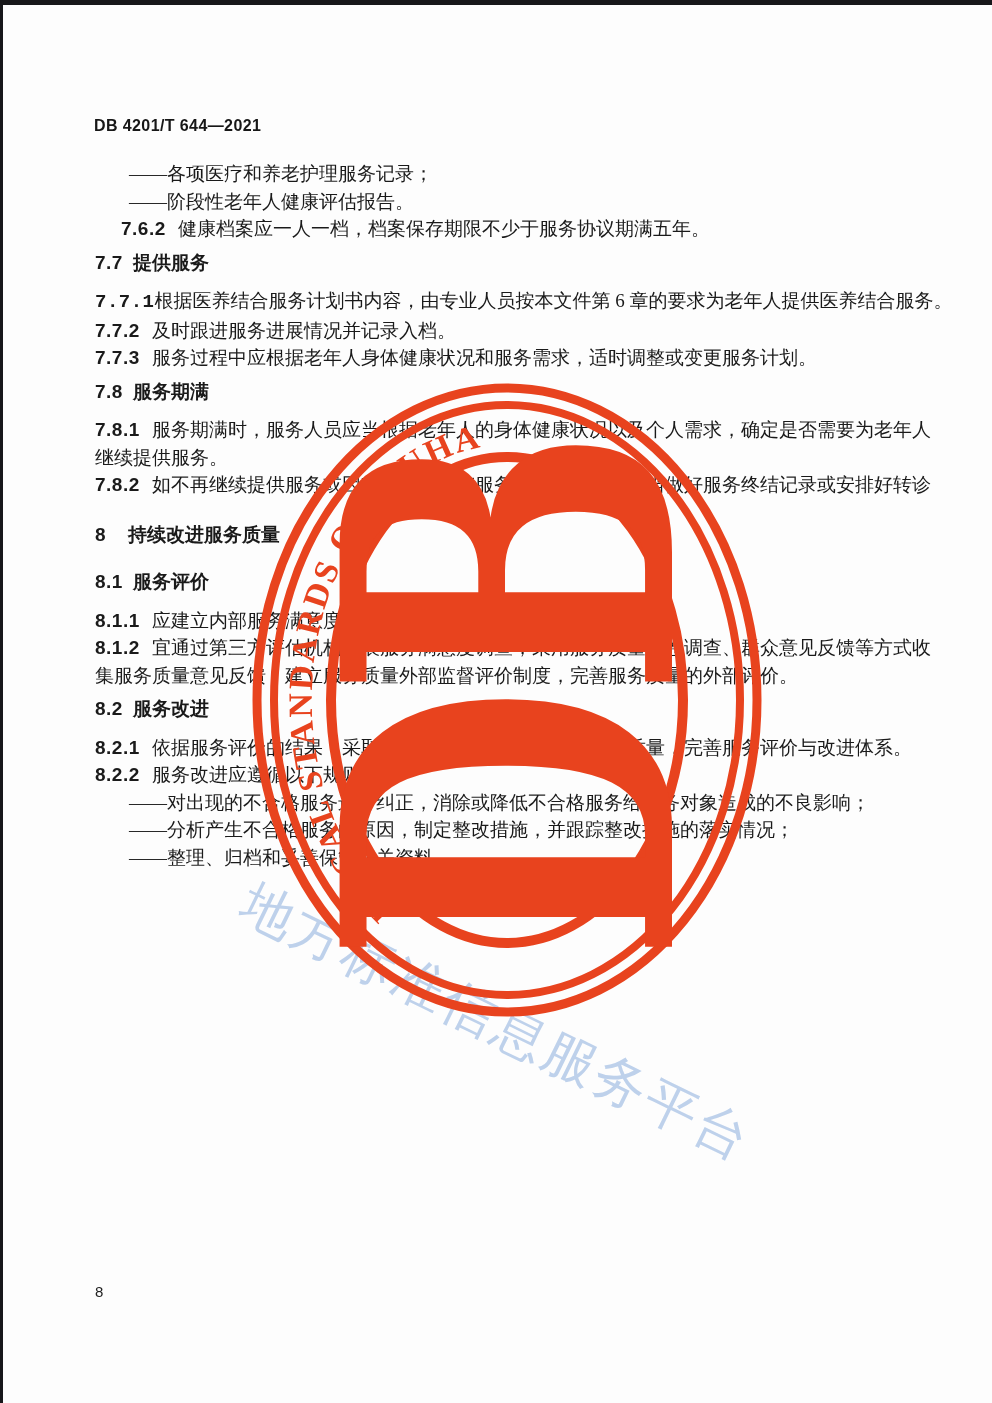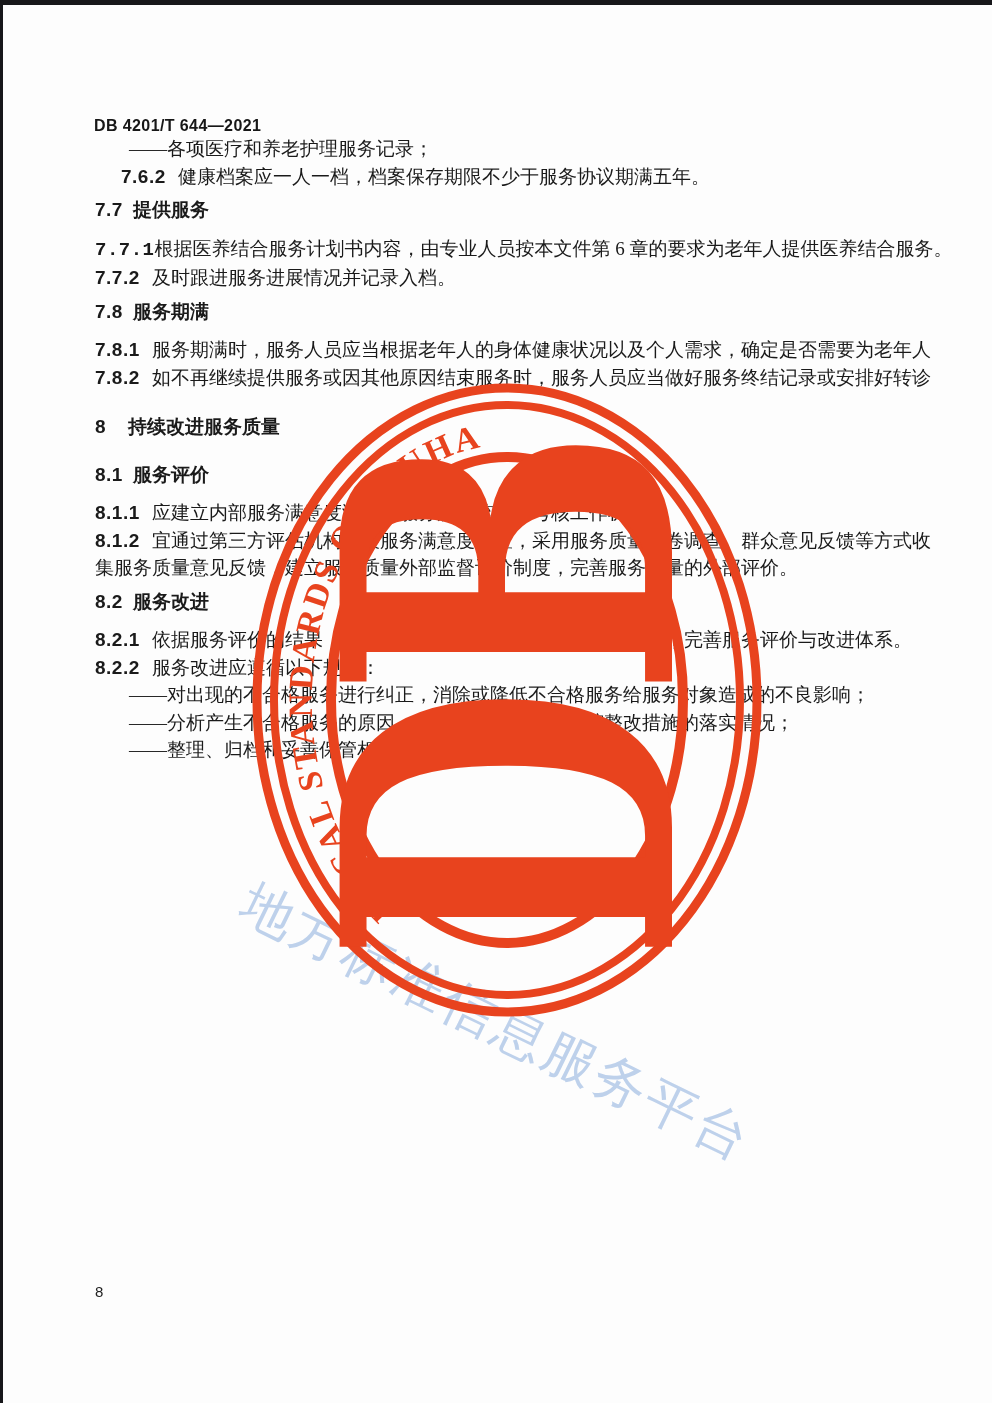--- a/index.html
+++ b/index.html
@@ -9,21 +9,21 @@
     overflow:hidden;
   }
   .scan-edge-top{position:absolute;left:0;top:0;width:992px;height:5px;background:#17171a;}
   .scan-edge-left{position:absolute;left:0;top:0;width:3px;height:1403px;background:#17171a;}
 
   .doc-header{
     position:absolute;left:94px;top:117px;
     font-family:"Liberation Sans","DejaVu Sans",sans-serif;
     font-weight:700;font-size:16px;letter-spacing:.4px;color:#171717;
   }
-  .doc-body{position:absolute;left:95px;top:135px;width:802px;z-index:1;}
+  .doc-body{position:absolute;left:95px;top:160px;width:802px;z-index:1;}
   .p{font-size:19px;line-height:27.5px;}
   .line{white-space:nowrap;}
   .p-list .line{padding-left:34px;}
   .p-heading,.p-chapter{
     font-family:"Liberation Sans","DejaVu Sans",sans-serif;font-weight:700;
   }
   .p-heading{margin:6px 0 11px;}
   .p-chapter{margin:22px 0 20px;}
   .num{
     display:inline-block;font-family:"Liberation Sans","DejaVu Sans",sans-serif;
@@ -63,37 +63,44 @@
 
 <div class="scan-edge-top"></div>
 <div class="scan-edge-left"></div>
 
 <div class="doc-header">DB 4201/T 644—2021</div>
 
 <div class="doc-body" id="doc-body">
     <div class="p p-list">
       <div class="line"><span>——各项医疗和养老护理服务记录；</span></div>
     </div>
+    <div class="p p-list">
+      <div class="line"><span>——阶段性老年人健康评估报告。</span></div>
+    </div>
     <div class="p p-clause">
       <div class="line"><span class="num" style="min-width: 57px; margin-left: 26px;">7.6.2</span><span>健康档案应一人一档，档案保存期限不少于服务协议期满五年。</span></div>
     </div>
     <div class="p p-heading">
       <div class="line"><span class="num" style="min-width: 38px;">7.7</span><span>提供服务</span></div>
     </div>
     <div class="p p-clause">
       <div class="line"><span class="num" style="min-width: 57px; font-family: Liberation Mono, monospace;">7.7.1</span><span>根据医养结合服务计划书内容，由专业人员按本文件第 6 章的要求为老年人提供医养结合服务。</span></div>
     </div>
     <div class="p p-clause">
       <div class="line"><span class="num" style="min-width: 57px;">7.7.2</span><span>及时跟进服务进展情况并记录入档。</span></div>
     </div>
+    <div class="p p-clause">
+      <div class="line"><span class="num" style="min-width: 57px;">7.7.3</span><span>服务过程中应根据老年人身体健康状况和服务需求，适时调整或变更服务计划。</span></div>
+    </div>
     <div class="p p-heading">
       <div class="line"><span class="num" style="min-width: 38px;">7.8</span><span>服务期满</span></div>
     </div>
     <div class="p p-clause">
       <div class="line"><span class="num" style="min-width: 57px;">7.8.1</span><span>服务期满时，服务人员应当根据老年人的身体健康状况以及个人需求，确定是否需要为老年人</span></div>
+      <div class="line"><span>继续提供服务。</span></div>
     </div>
     <div class="p p-clause">
       <div class="line"><span class="num" style="min-width: 57px;">7.8.2</span><span>如不再继续提供服务或因其他原因结束服务时，服务人员应当做好服务终结记录或安排好转诊</span></div>
     </div>
     <div class="p p-chapter">
       <div class="line"><span class="num" style="min-width: 33px;">8</span><span>持续改进服务质量</span></div>
     </div>
     <div class="p p-heading">
       <div class="line"><span class="num" style="min-width: 38px;">8.1</span><span>服务评价</span></div>
     </div>

